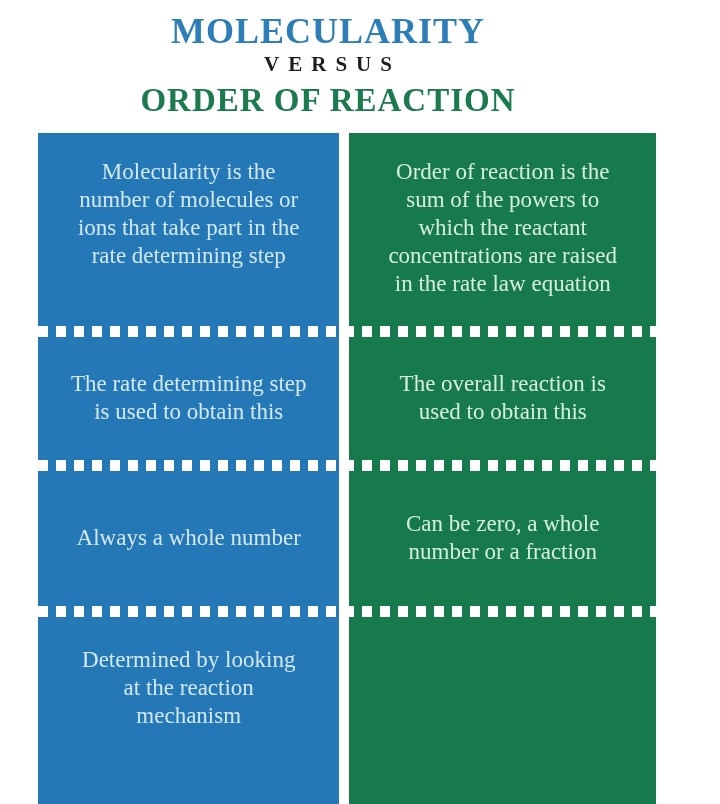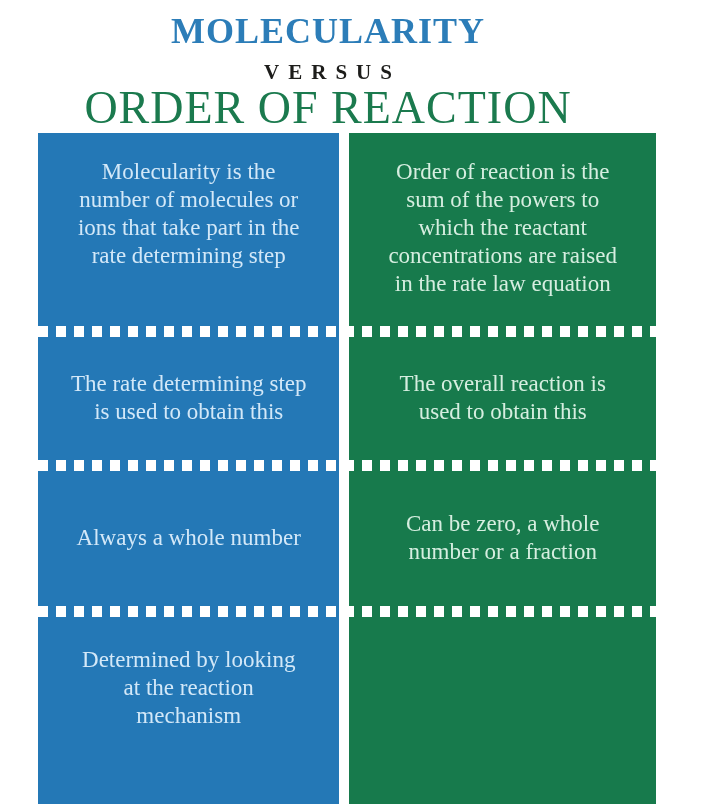--- a/index.html
+++ b/index.html
@@ -26,25 +26,24 @@
     color: #2c7db8;
     line-height: 40px;
   }
   .versus {
     font-size: 21px;
     font-weight: bold;
     letter-spacing: 9px;
     color: #1d1d1b;
     line-height: 27px;
     text-indent: 9px; 
-    margin-top: 8px;
   }
   .title-green {
-    font-size: 46px;
-    font-weight: normal;
+    font-size: 33px;
+    font-weight: bold;
     letter-spacing: 1px;
     color: #1b7a4e;
     line-height: 44px;
   }
 
   
   .columns {
     position: relative;
     display: flex;
     height: 671px;

